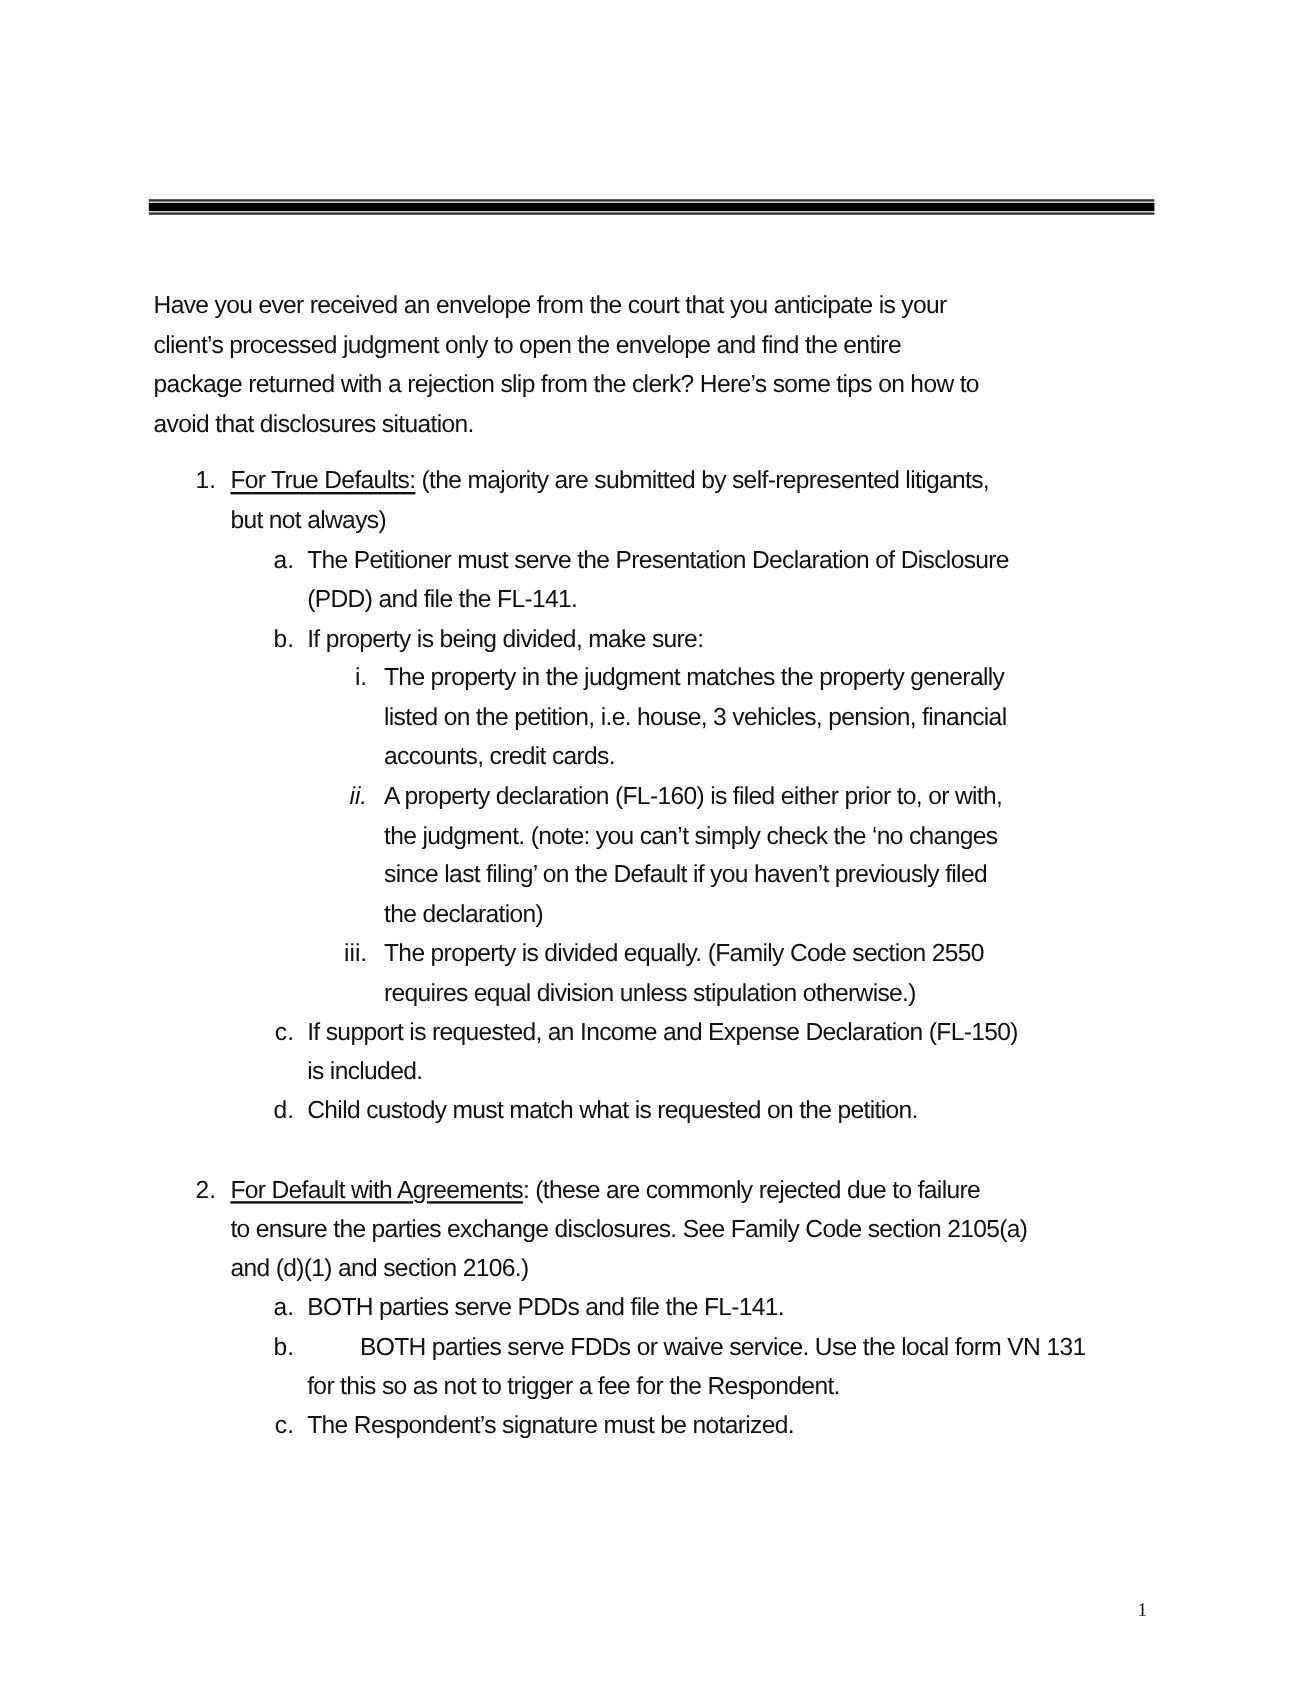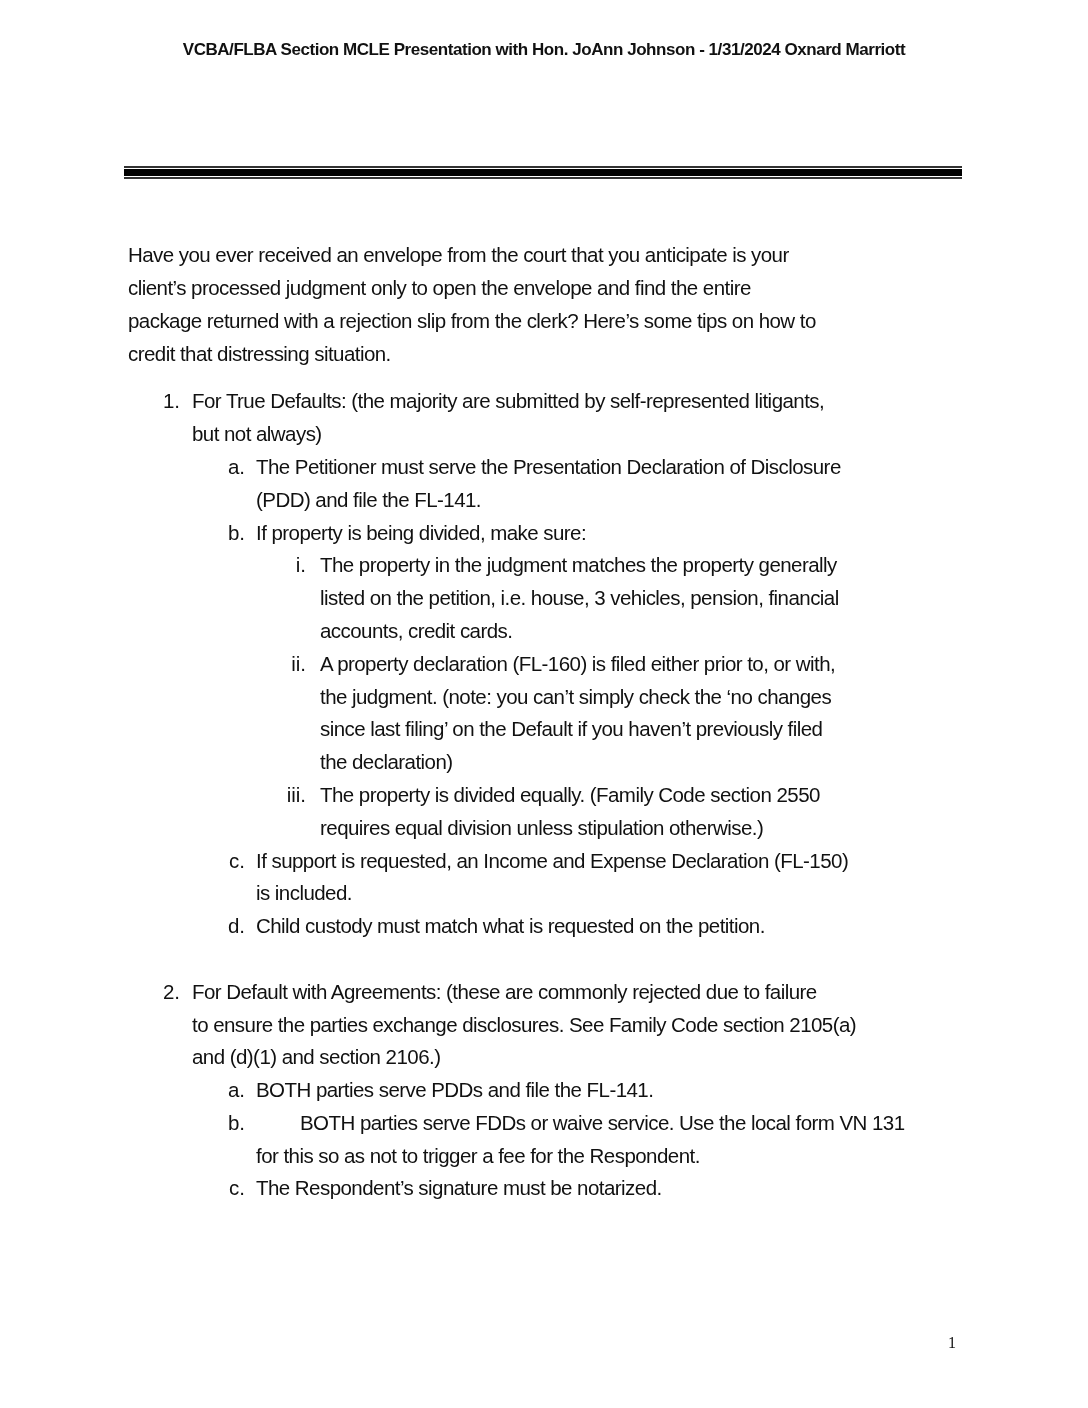--- a/index.html
+++ b/index.html
@@ -10,60 +10,59 @@
               font-weight: bold; font-size: 17px; letter-spacing: -0.45px; color: #111; }
     .title { position: absolute; left: 0; width: 1088px; top: 130px; text-align: center;
              font-weight: bold; font-style: italic; font-size: 24px; letter-spacing: -0.6px; color: #111; }
     .title .diamond { font-style: normal; font-size: 15px; position: relative; top: -3px; }
     .rule { position: absolute; left: 124px; width: 838px; }
     .rule.thin1 { top: 166px; height: 2px; background: #333; }
     .rule.thick { top: 169px; height: 7px; background: #000; }
     .rule.thin2 { top: 177px; height: 2px; background: #333; }
     .ln { position: absolute; font-size: 20.5px; letter-spacing: -0.55px; white-space: nowrap; line-height: 1; }
     .num { position: absolute; font-size: 20.5px; white-space: nowrap; line-height: 1; text-align: right; }
-    .u { text-underline-offset: 3px; }
+    .u { text-decoration: underline; text-underline-offset: 3px; }
     .pagenum { position: absolute; left: 948px; top: 1334px; font-family: "Liberation Serif", serif; font-size: 16px; color: #111; }
   </style>
 </head>
 <body>
 
 <div class="page">
 
-  <div class="header">VCBA/FLBA Section MCLE Presentation with Hon. JoAnn Johnson - 1/31/2024 Oxnard Marriott</div>
 
 
   <div class="rule thin1"></div>
   <div class="rule thick"></div>
   <div class="rule thin2"></div>
 
   <div>
     <div class="ln" style="left:128px; top:245px;">Have you ever received an envelope from the court that you anticipate is your</div>
     <div class="ln" style="left:128px; top:278px;">client’s processed judgment only to open the envelope and find the entire</div>
     <div class="ln" style="left:128px; top:311px;">package returned with a rejection slip from the clerk?  Here’s some tips on how to</div>
-    <div class="ln" style="left:128px; top:344px;">credit that distressing situation.</div>
+    <div class="ln" style="left:128px; top:344px;">avoid that disclosures situation.</div>
   </div>
 
   <div>
     <div class="num" style="left:150px; width:30px; top:391px;">1.</div>
     <div class="ln" style="left:192px; top:391px;"><span class="u">For True Defaults:</span><span>  (the majority are submitted by self-represented litigants,</span></div>
     <div class="ln" style="left:192px; top:424px;">but not always)</div>
 
     <div class="num" style="left:215px; width:30px; top:457px;">a.</div>
     <div class="ln" style="left:256px; top:457px;">The Petitioner must serve the Presentation Declaration of Disclosure</div>
     <div class="ln" style="left:256px; top:490px;">(PDD) and file the FL-141.</div>
 
     <div class="num" style="left:215px; width:30px; top:523px;">b.</div>
     <div class="ln" style="left:256px; top:523px;">If property is being divided, make sure:</div>
 
     <div class="num" style="left:270px; width:36px; top:555px;">i.</div>
     <div class="ln" style="left:320px; top:555px;">The property in the judgment matches the property generally</div>
     <div class="ln" style="left:320px; top:588px;text-align:right;">listed on the petition, i.e. house, 3 vehicles, pension, financial</div>
     <div class="ln" style="left:320px; top:621px;">accounts, credit cards.</div>
 
-    <div class="num" style="left:270px; width:36px; top:654px;">ii.</div>
+    <div class="num" style="left:270px; width:36px; top:654px;font-style:italic;">ii.</div>
     <div class="ln" style="left:320px; top:654px;">A property declaration (FL-160) is filed either prior to, or with,</div>
     <div class="ln" style="left:320px; top:687px;">the judgment. (note: you can’t simply check the ‘no changes</div>
     <div class="ln" style="left:320px; top:719px;">since last filing’ on the Default if you haven’t previously filed</div>
     <div class="ln" style="left:320px; top:752px;">the declaration)</div>
 
     <div class="num" style="left:270px; width:36px; top:785px;">iii.</div>
     <div class="ln" style="left:320px; top:785px;">The property is divided equally. (Family Code section 2550</div>
     <div class="ln" style="left:320px; top:818px;">requires equal division unless stipulation otherwise.)</div>
 
     <div class="num" style="left:215px; width:30px; top:851px;">c.</div>

